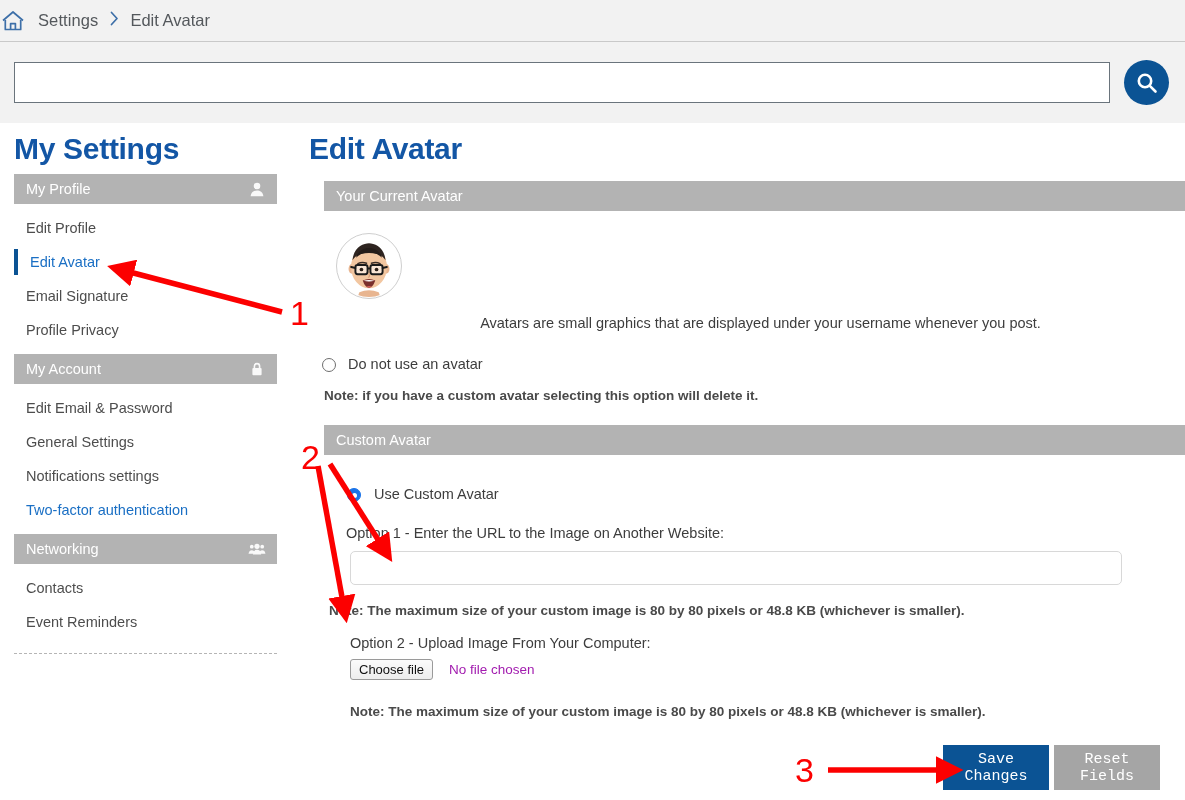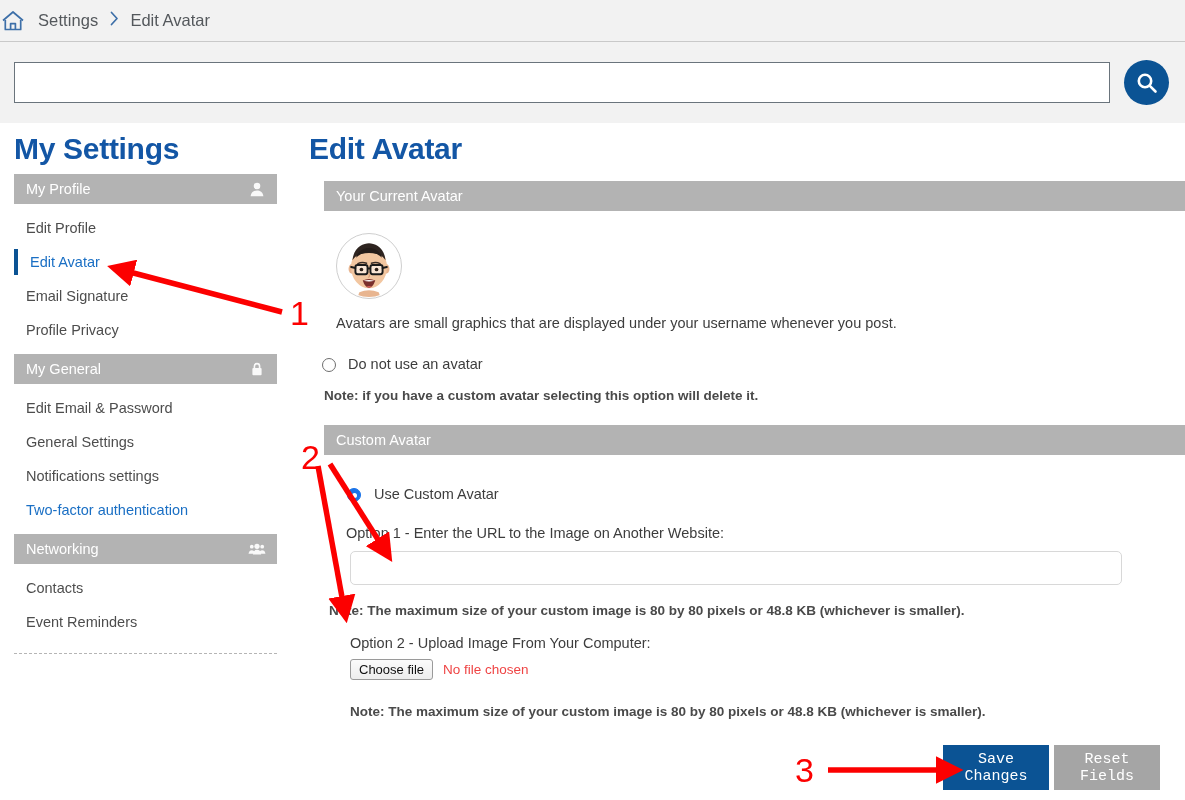--- a/index.html
+++ b/index.html
@@ -114,21 +114,21 @@
     background: #fff; font-size: 14px; padding: 0 9px; outline: none;
     font-family: "Liberation Sans", sans-serif; color: #222;
   }
 
   .file-row { display: flex; align-items: center; }
   .file-btn {
     font-family: "Liberation Sans", sans-serif; font-size: 13px;
     padding: 2px 8px; border: 1px solid #9a9a9a; border-radius: 3px;
     background: linear-gradient(#fbfbfb,#ededed); color: #111; cursor: pointer;
   }
-  .file-name { font-size: 13.5px; color: #ef4444; margin-left: 10px; }
+  .file-name { font-size: 13.5px; color: #a21caf; margin-left: 16px; }
 
   .btn-row { position: absolute; left: 0; top: 622px; width: 885px; }
   .btn {
     height: 45px; border: none; color: #fff; cursor: pointer;
     font-family: Liberation Mono, monospace; font-size: 15px;
   }
   .btn-primary { background: #0b5394; width: 106px; }
   .btn-secondary { background: #a5a5a5; width: 106px; margin-left: 5px; }
 
   
@@ -198,21 +198,21 @@
     </div>
     <div class="sb-item">
       <span>Email Signature</span>
     </div>
     <div class="sb-item">
       <span>Profile Privacy</span>
     </div>
     <div class="sb-gap"></div>
 
     <div class="sb-section">
-      <span>My General</span>
+      <span>My Account</span>
       <span>
         <svg class="sb-ico" viewBox="0 0 18 16" fill="none" stroke="#ffffff" stroke-width="1.6">
           <rect x="4.4" y="7" width="9.2" height="7.2" rx="1" fill="#ffffff" stroke="none"></rect>
           <path d="M6.4 7 V5.2 A2.6 2.6 0 0 1 11.6 5.2 V7"></path>
         </svg>
       </span>
     </div>
     <div class="sb-gap"></div>
     <div class="sb-item">
       <span>Edit Email &amp; Password</span>
@@ -294,21 +294,21 @@
             <path d="M26.5 48 Q33 44.6 39.5 48 Q36.8 55.5 33 55.5 Q29.2 55.5 26.5 48 Z" fill="#7a2f2c"></path>
             <path d="M27.4 48.3 Q33 46.6 38.6 48.3 Q33 49.8 27.4 48.3 Z" fill="#ffffff"></path>
             <path d="M30 54.6 Q33 52.6 36 54.6 Q33 55.6 30 54.6 Z" fill="#d7605d"></path>
 
             <path d="M23 60 Q33 56 43 60 L45 66 L21 66 Z" fill="#e8b590"></path>
           </g>
         </svg>
       </span>
     </div>
 
-    <div class="body-text" style="padding:16px 0 0 36px;">Avatars are small graphics that are displayed under your username whenever you post.</div>
+    <div class="body-text" style="padding:16px 0 0 36px;text-align:center;">Avatars are small graphics that are displayed under your username whenever you post.</div>
 
     <div class="radio-row" style="padding:25px 0 0 22px;">
       <span class="radio"></span>
       <span class="body-text" style="margin-left:12px;">Do not use an avatar</span>
     </div>
 
     <div class="note-text" style="padding:16px 0 0 24px;">Note: if you have a custom avatar selecting this option will delete it.</div>
 
     <div style="height:22px"></div>
     <div class="panel-head">

